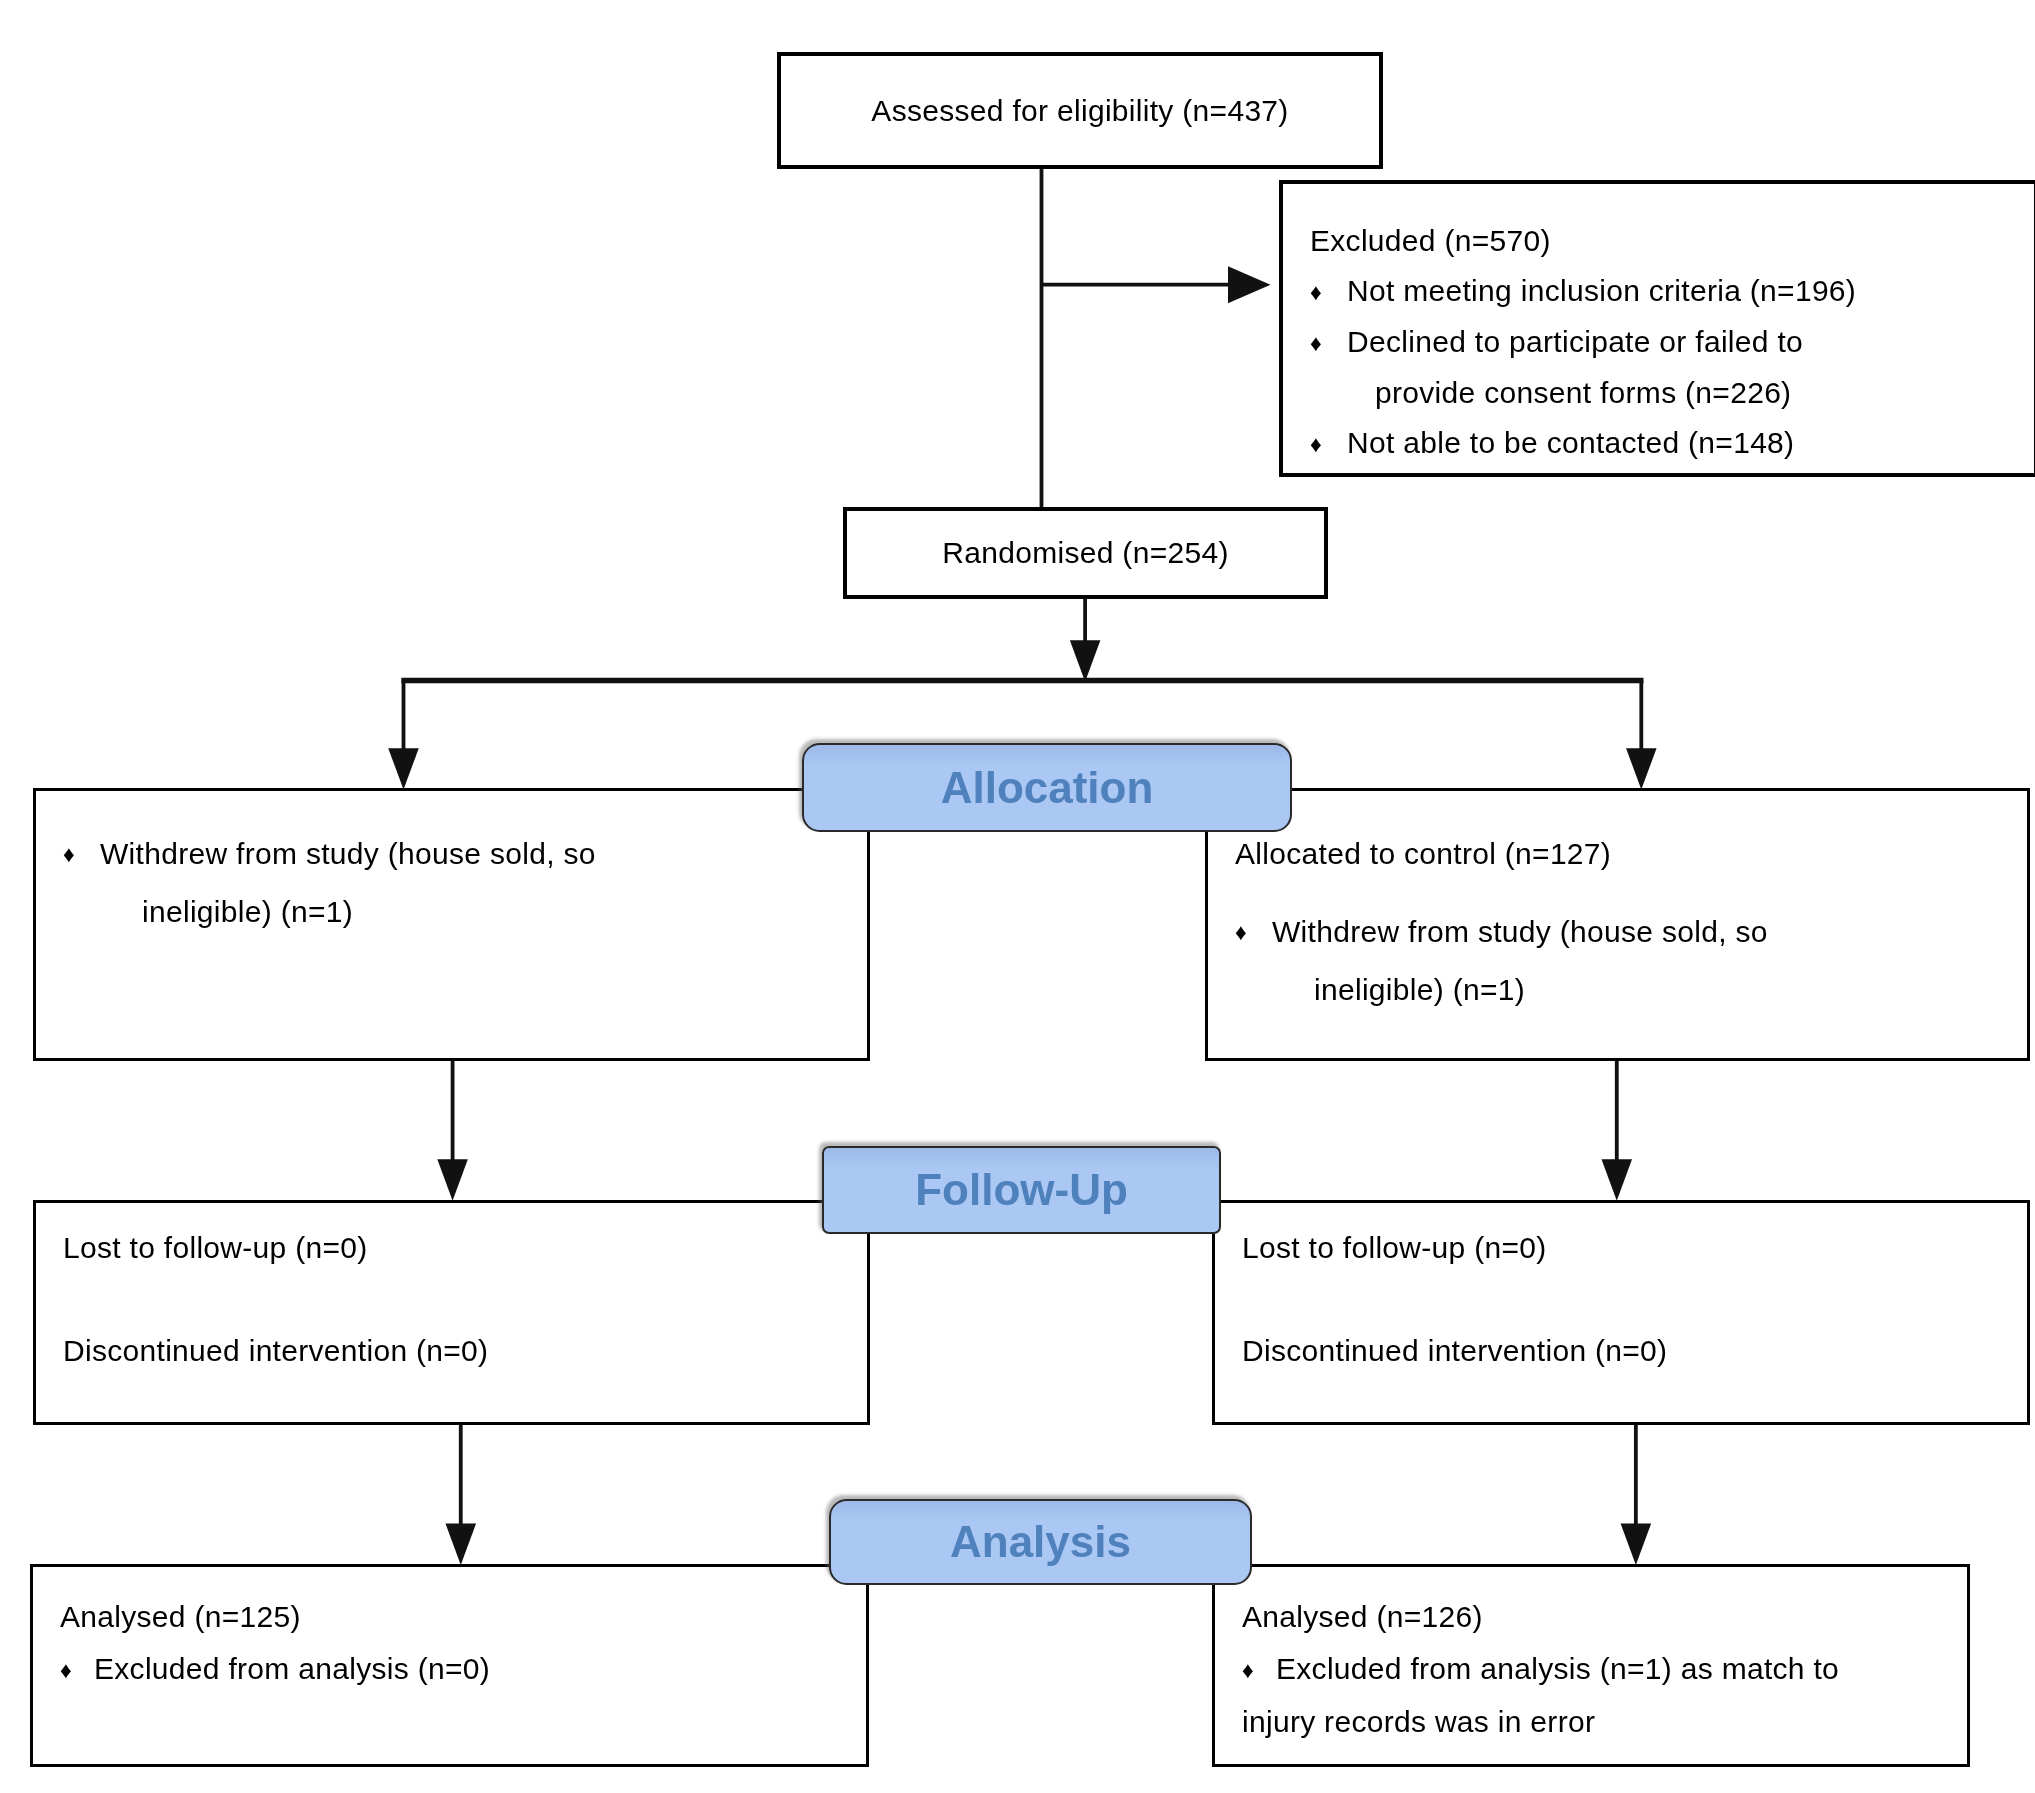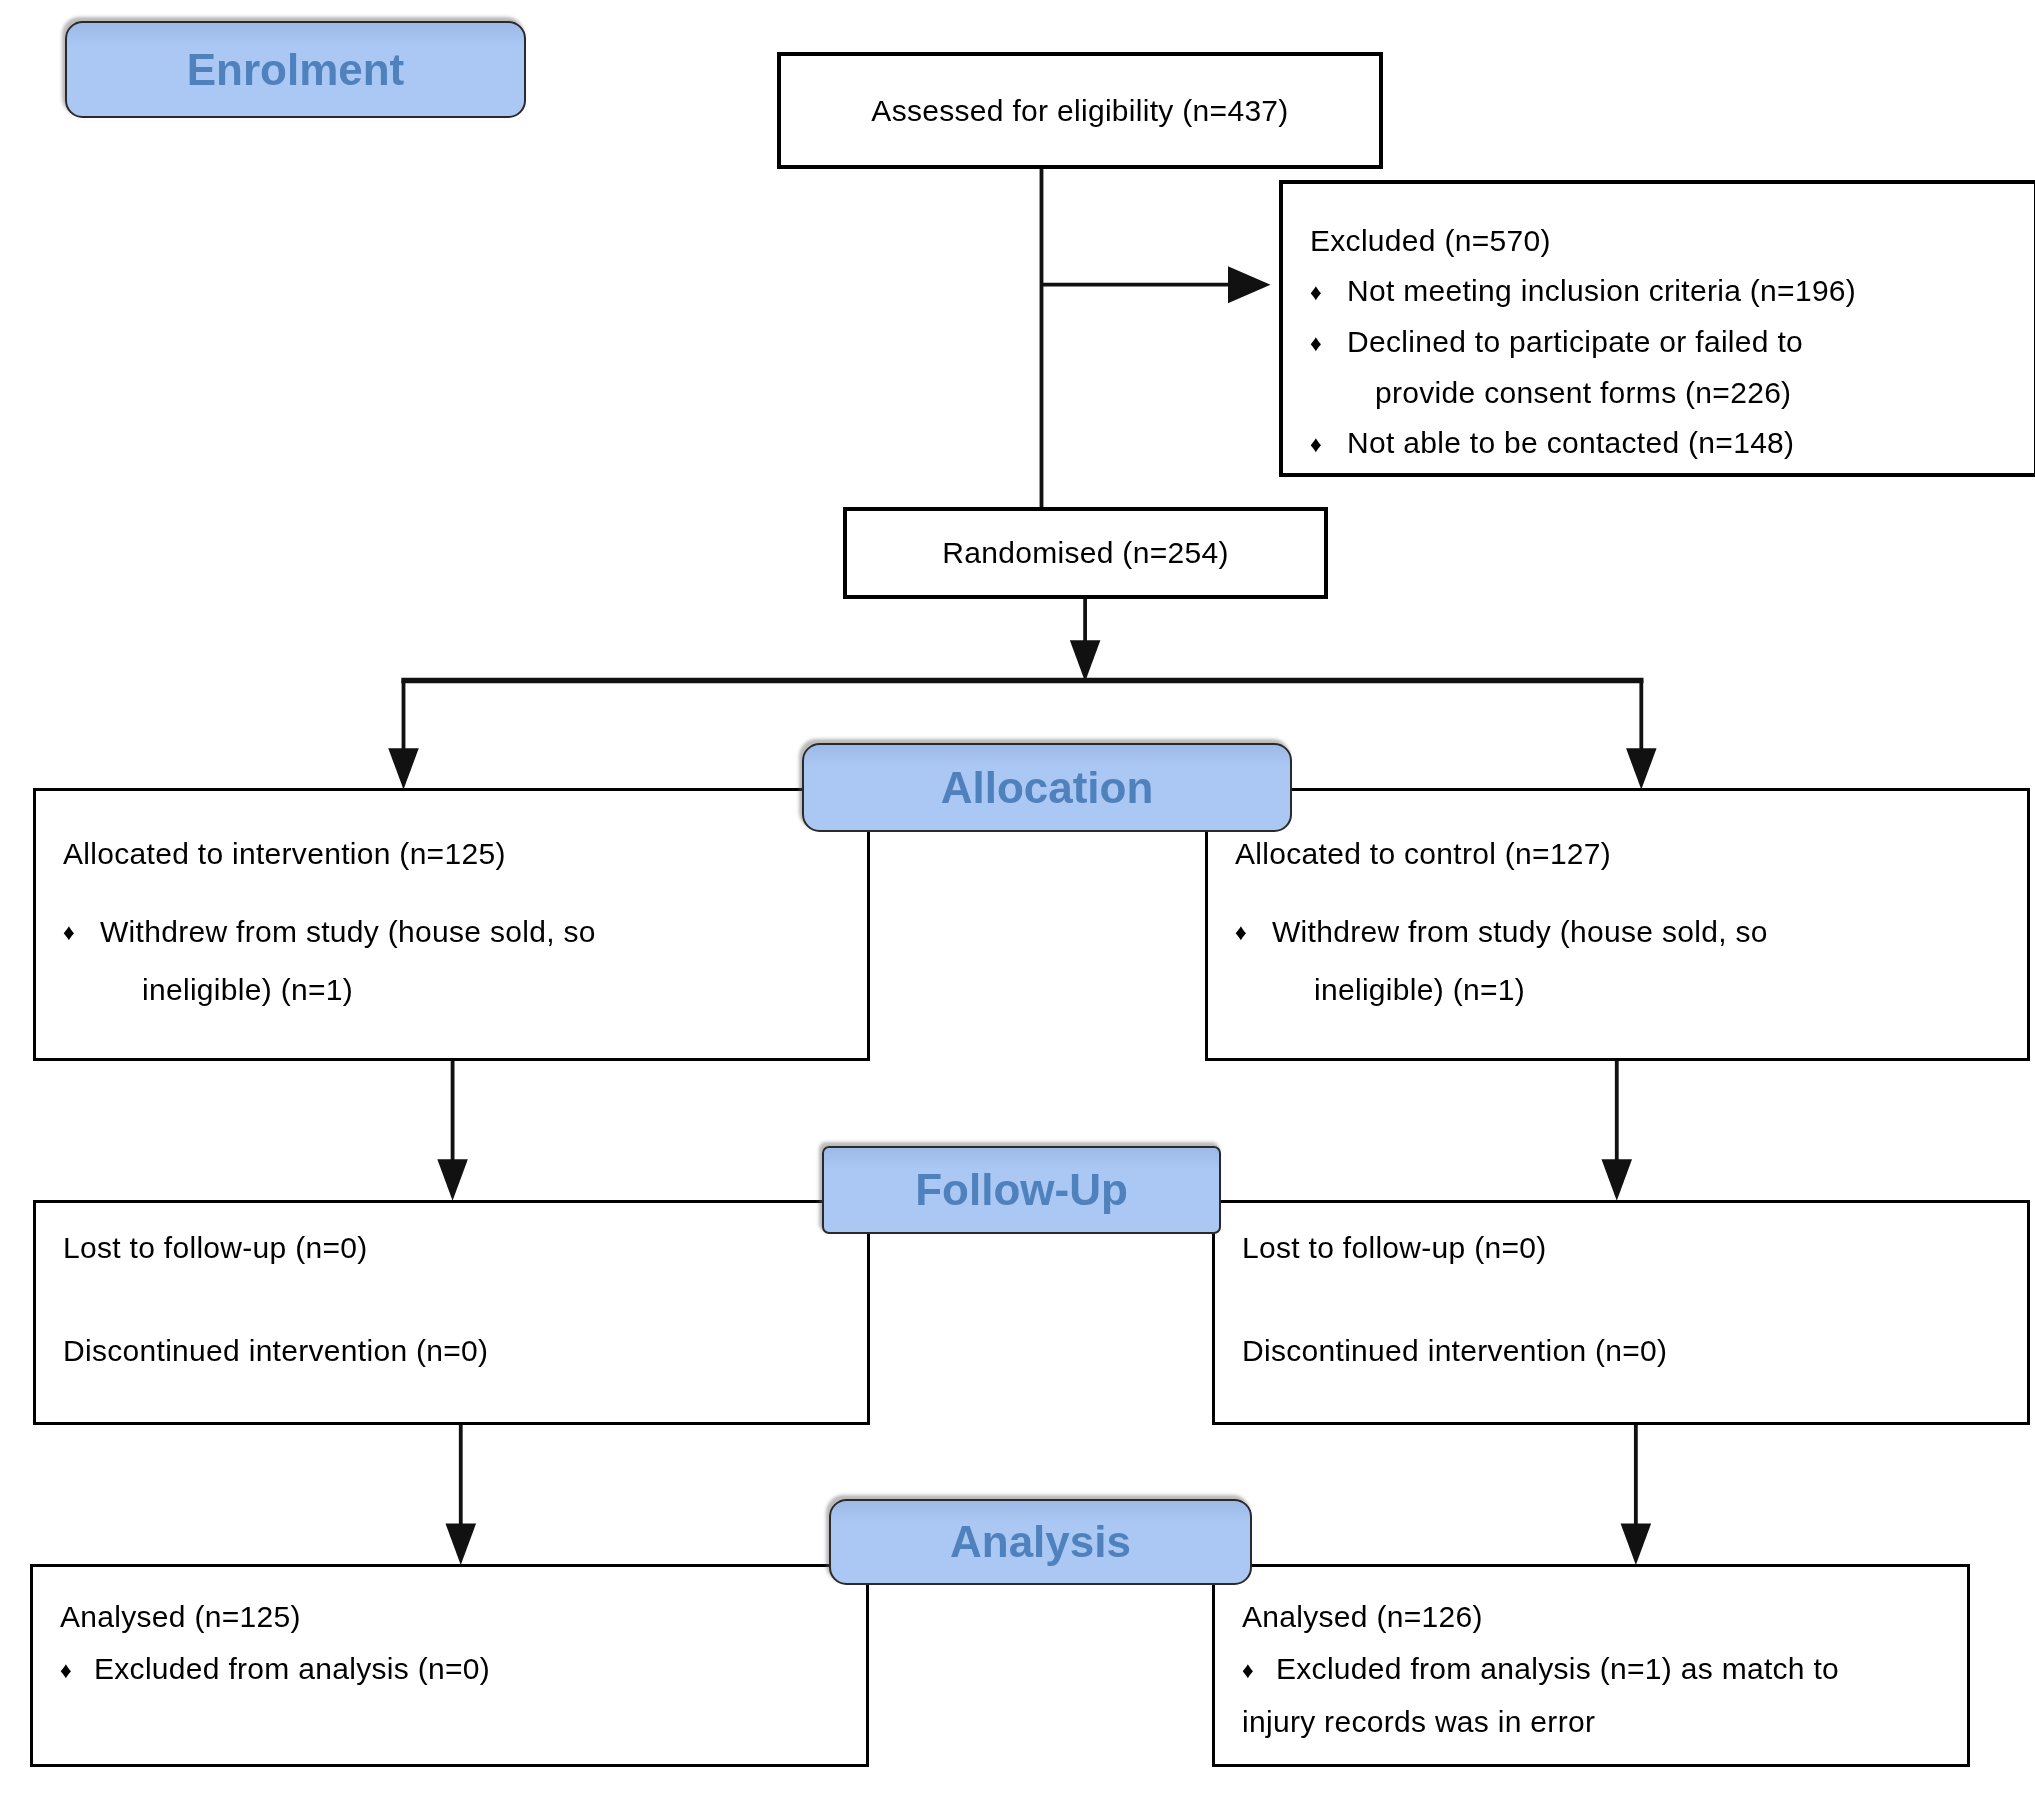--- a/index.html
+++ b/index.html
@@ -93,23 +93,20 @@
       <polygon points="1990,1250 1962,1174 2018,1174"></polygon>
       <polygon points="740,1448 712,1372 768,1372"></polygon>
       <polygon points="3010,1448 2982,1372 3038,1372"></polygon>
       <polygon points="830,2202 802,2126 858,2126"></polygon>
       <polygon points="2965,2202 2937,2126 2993,2126"></polygon>
       <polygon points="845,2870 817,2794 873,2794"></polygon>
       <polygon points="3000,2870 2972,2794 3028,2794"></polygon>
     </g>
   </svg>
 
-  <div id="enrolment-label" class="stage">
-    <span>Enrolment</span>
-  </div>
   <div id="allocation-label" class="stage">
     <span>Allocation</span>
   </div>
   <div id="followup-label" class="stage">
     <span>Follow-Up</span>
   </div>
   <div id="analysis-label" class="stage">
     <span>Analysis</span>
   </div>
 
@@ -135,21 +132,20 @@
       </div>
     </div>
   </div>
 
   <div id="randomised-box" class="fbox thick center-text">
     <span>Randomised (n=254)</span>
   </div>
 
   <div id="alloc-left-box" class="fbox alloc">
     <div class="pad">
-      <div class="title">Allocated to intervention (n=125)</div>
       <div class="row">
         <span class="bul">♦</span>
         <span>Withdrew from study (house sold, so</span>
       </div>
       <div class="wrap-indent">ineligible) (n=1)</div>
     </div>
   </div>
 
   <div id="alloc-right-box" class="fbox alloc">
     <div class="pad">

